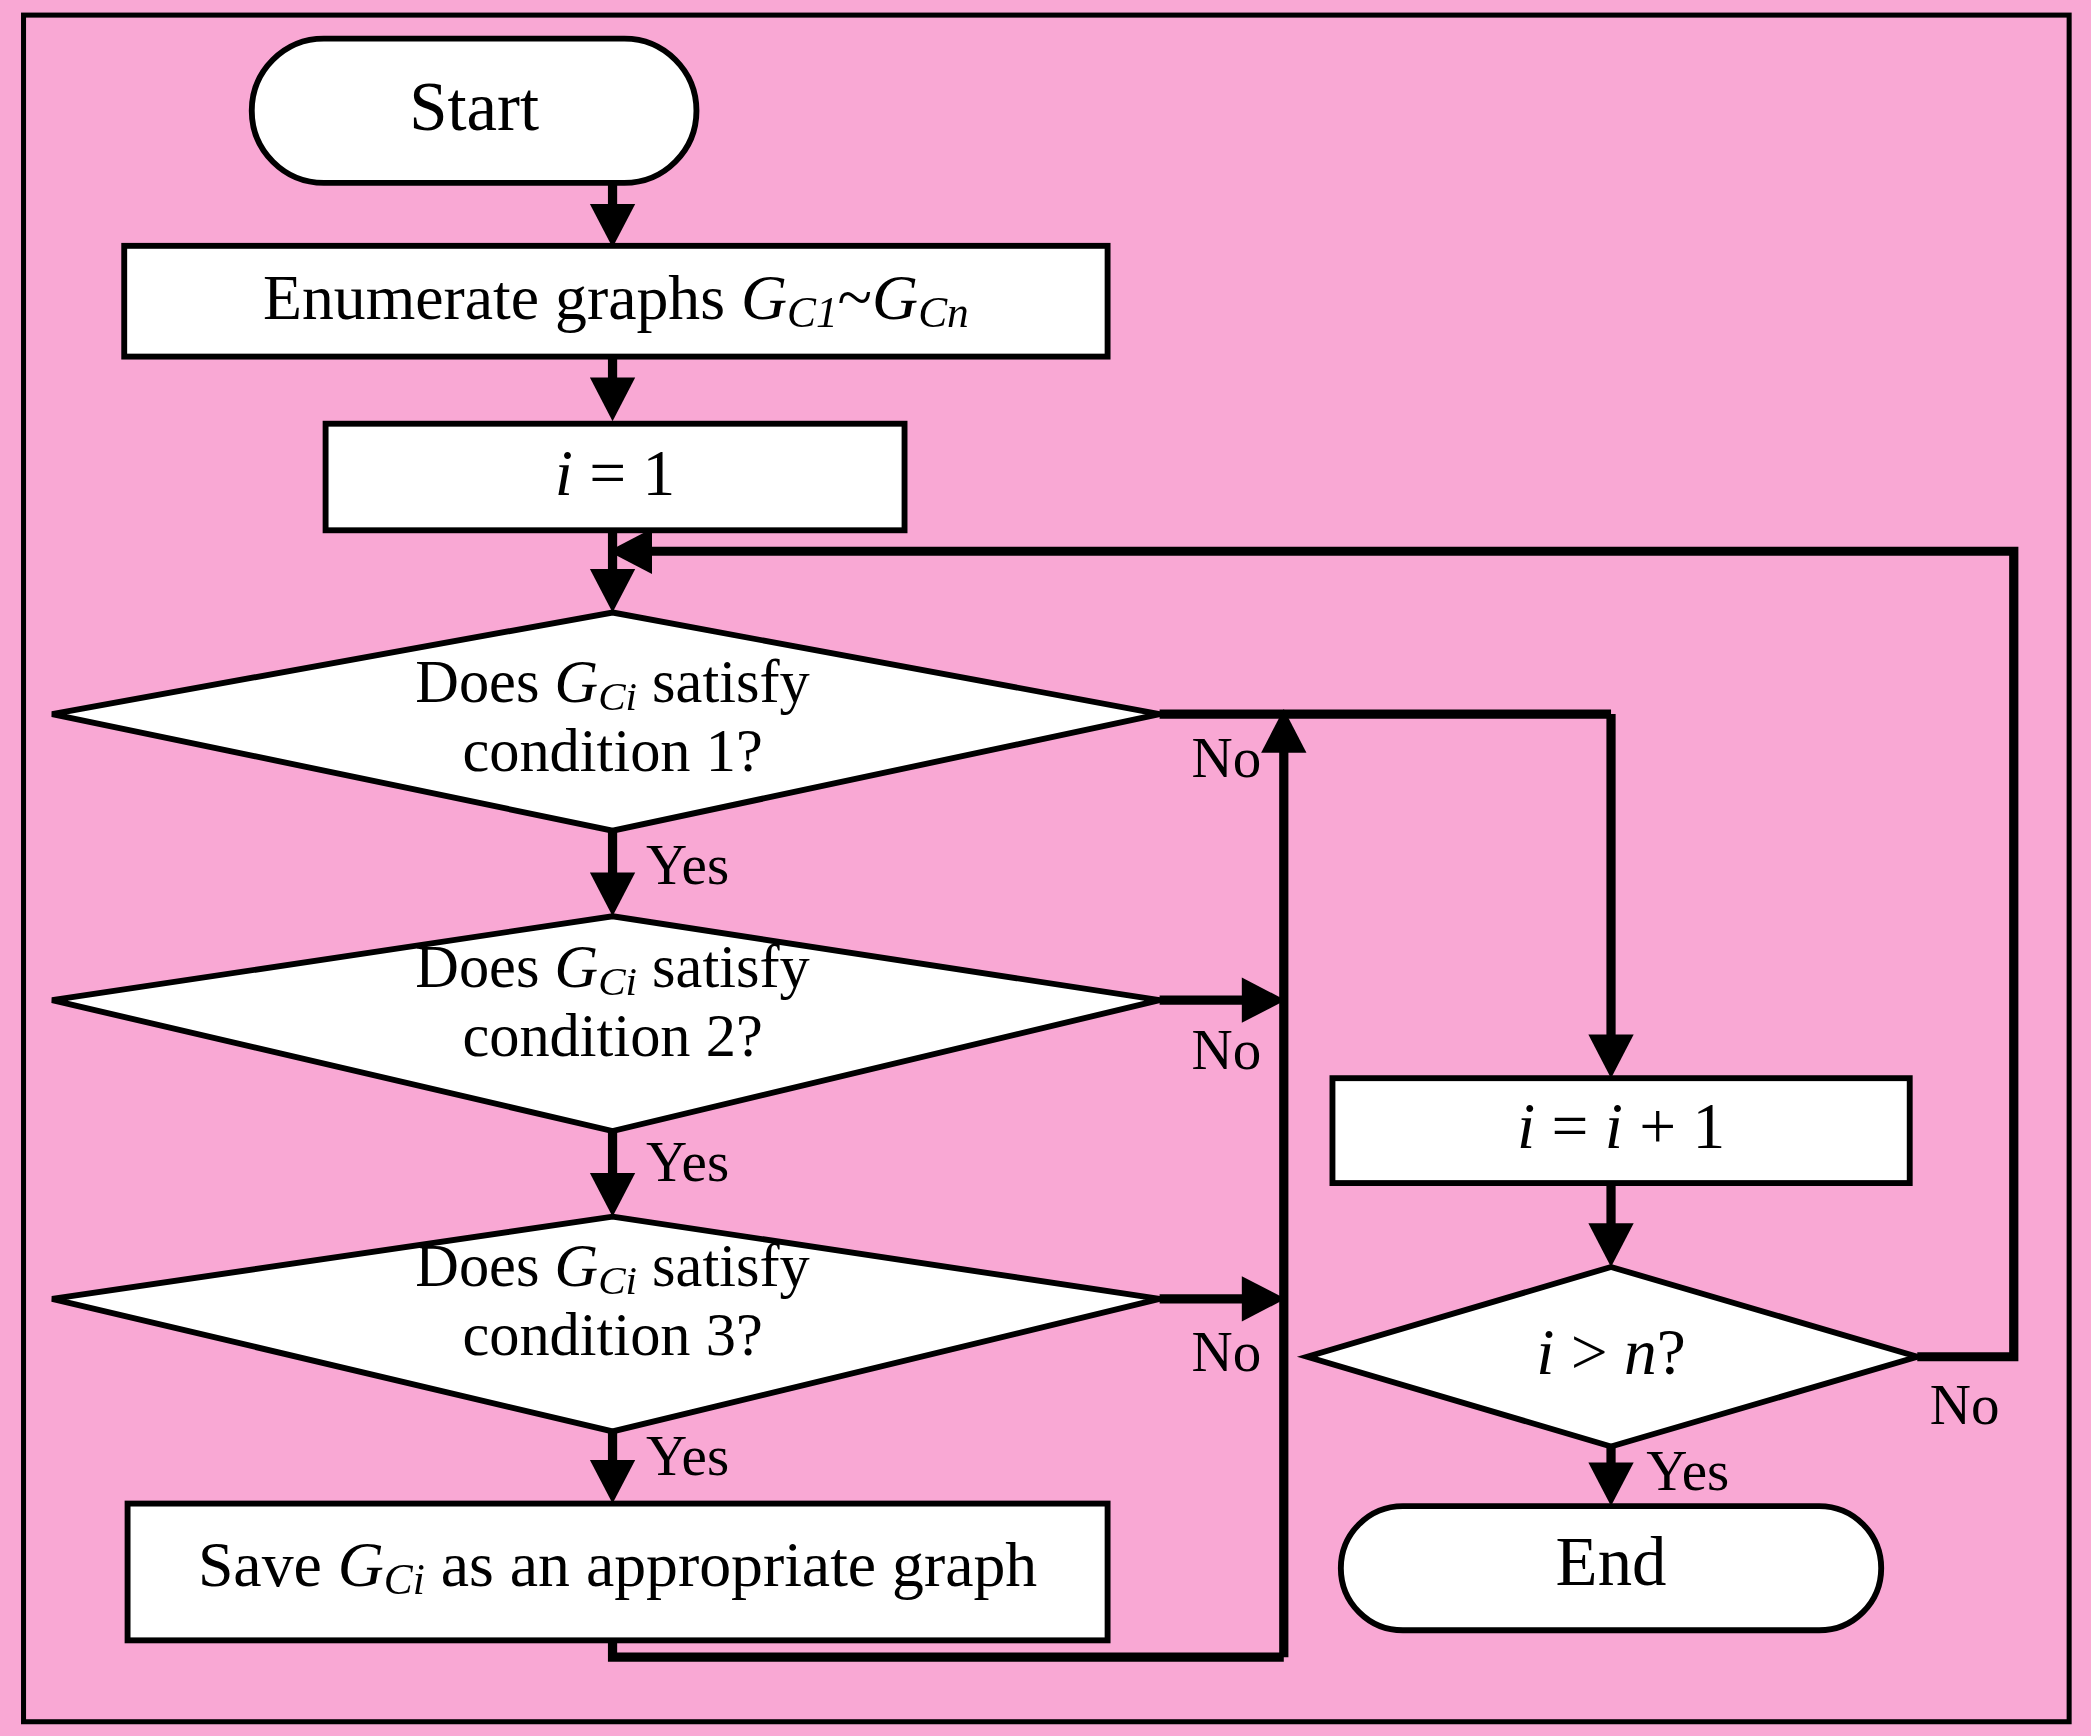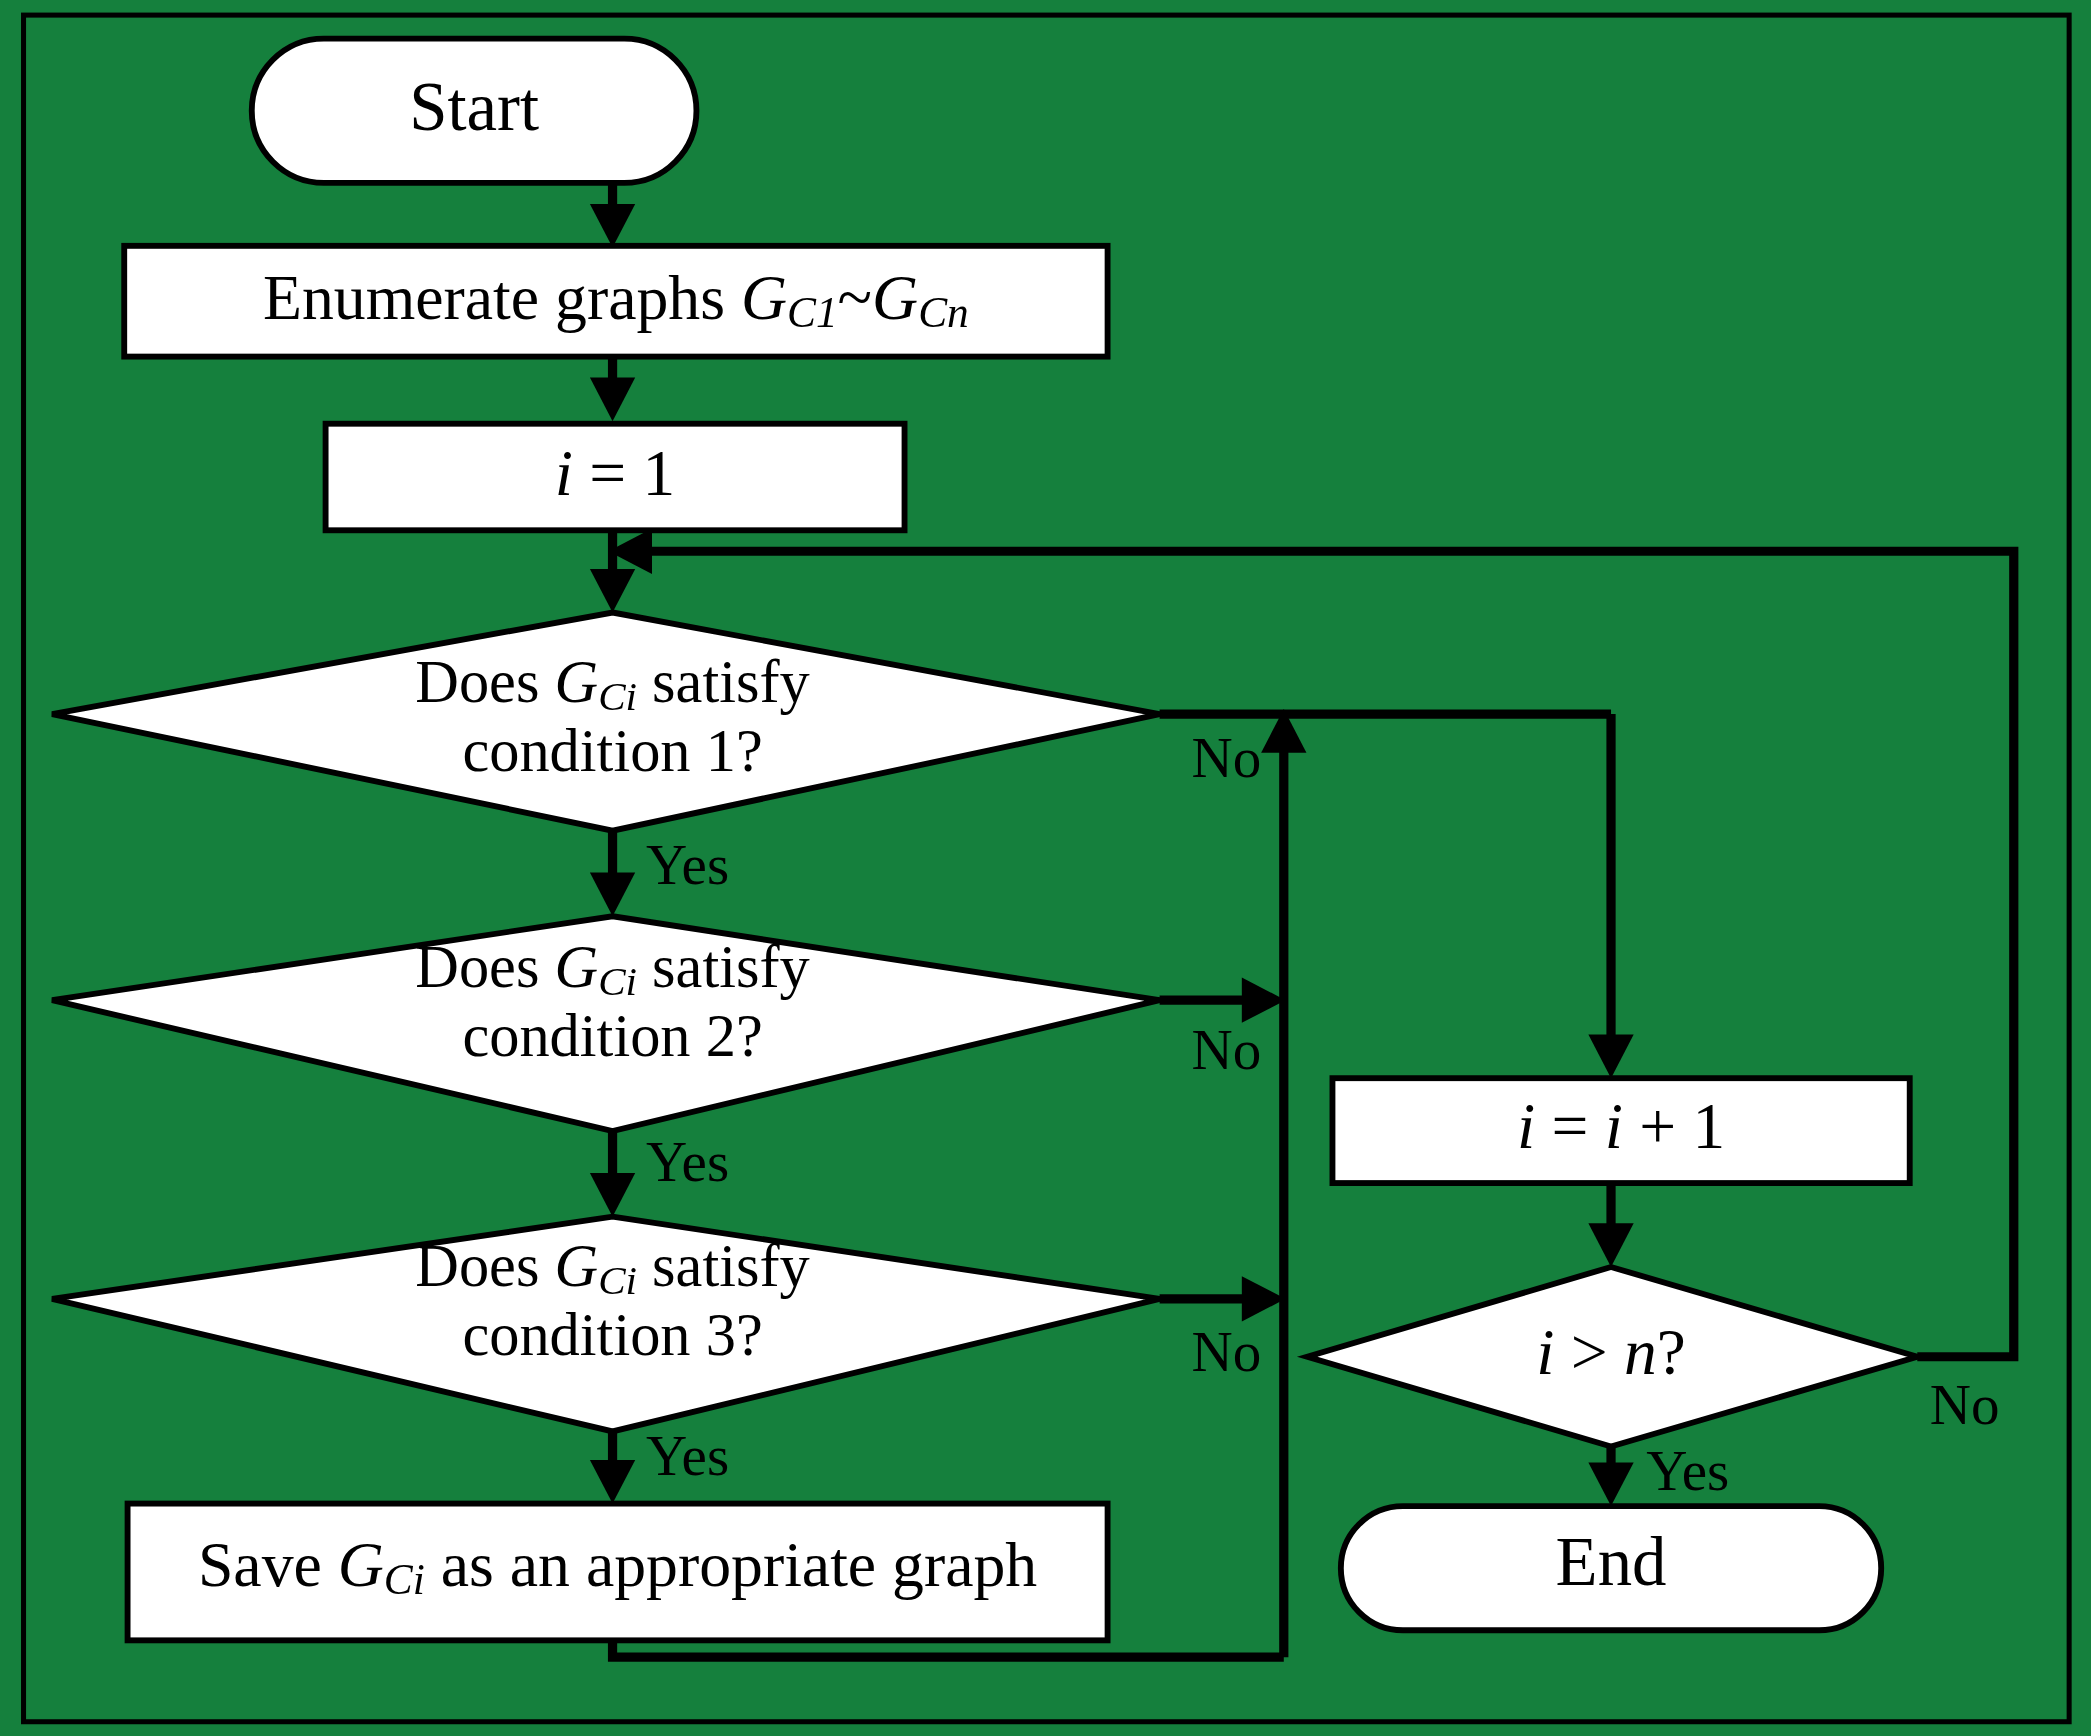--- a/index.html
+++ b/index.html
@@ -7,21 +7,21 @@
     padding: 0;
     background: #ffffff;
   }
   body {
     font-family: "Liberation Serif", "DejaVu Serif", serif;
   }
   #canvas {
     position: relative;
     width: 2091px;
     height: 1736px;
-    background: #15803d;
+    background: #f9a8d4;
     overflow: hidden;
   }
   #flow-svg {
     position: absolute;
     top: 0;
     left: 0;
     width: 2091px;
     height: 1736px;
   }
   .node-text {

